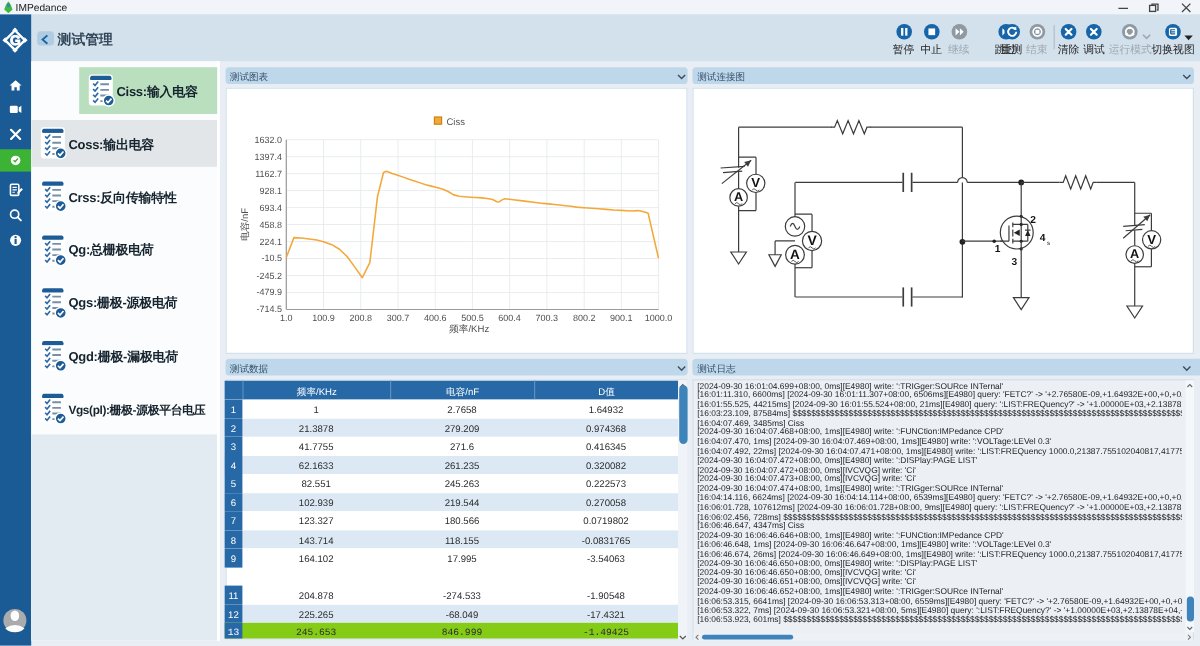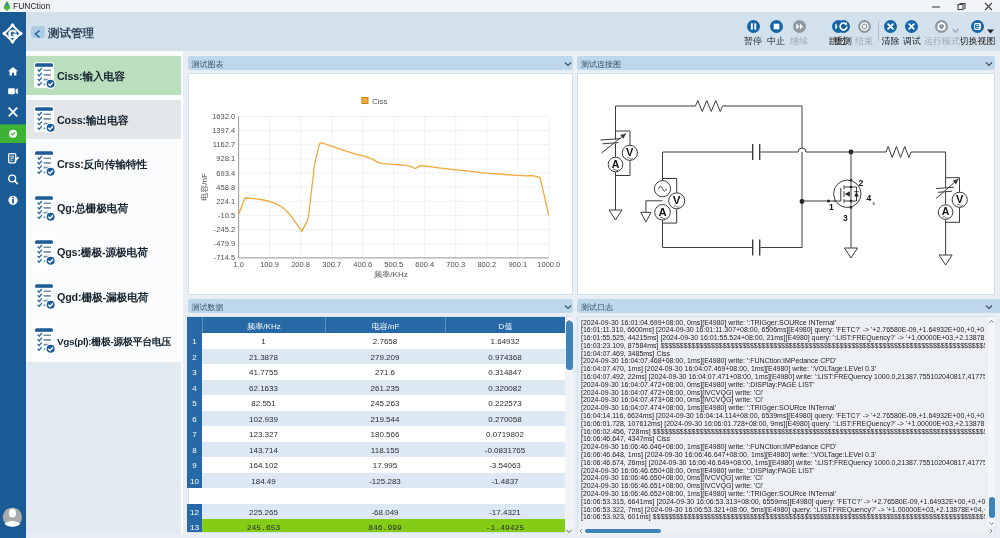--- a/index.html
+++ b/index.html
@@ -29,21 +29,21 @@
 .trow .c3 { position:absolute; left:258px; width:120px; text-align:center; top:4px; }
 #logtext { position:absolute; left:581px; top:318.5px; width:404px; height:205px; overflow:hidden; font-size:7px; line-height:7.8px; color:#1d1d1d; white-space:pre; }
 </style>
 </head>
 <body>
 <div id="titlebar">
   <svg class="abs" style="left:2px;top:1px" width="10" height="10" viewBox="0 0 10 10">
       <path d="M5 0 L7 3 L8.5 7 L5 10 L1.5 7 L3 3 Z" fill="#46b93c"></path>
       <path d="M4 2 h2 v3 h-2 z" fill="#2f7fd0"></path>
     </svg>
-  <span class="appname">FUNCtion</span>
+  <span class="appname">IMPedance</span>
   <svg class="abs" style="left:930px;top:2px" width="66" height="9" viewBox="0 0 66 9" fill="none" stroke="#444" stroke-width="1.1">
       <path d="M2 5 h8"></path>
       <rect x="28" y="2.5" width="5" height="5"></rect>
       <path d="M30 2.5 v-1 h5 v5 h-1"></path>
       <path d="M55 1 l7 7 M62 1 l-7 7"></path>
     </svg>
 </div>
 <div id="header"></div>
 <div id="backbtn"><svg width="14" height="12" viewBox="0 0 14 12">
       <path d="M8.5 2.5 L4.5 6 L8.5 9.5" fill="none" stroke="#1565a8" stroke-width="1.6"></path>
@@ -84,21 +84,21 @@
 <circle cx="0" cy="0" r="4.6" fill="#fff"></circle>
       <rect x="-0.9" y="-1.2" width="1.8" height="4.2" fill="#1a5b95"></rect>
       <circle cx="0" cy="-2.7" r="1" fill="#1a5b95"></circle>
 </g>
 <circle cx="12.4" cy="505" r="9.6" fill="#a9abac"></circle>
 <ellipse cx="12.4" cy="501.2" rx="3.6" ry="4.4" fill="#fdfdfd"></ellipse>
 <path d="M4.4 511.5 q8 -5.5 16 0 q-2.5 3.3 -8 3.3 q-5.5 0 -8 -3.3 z" fill="#fdfdfd"></path>
 </svg>
 <div id="listpanel">
     <div class="below"></div>
-<div class="litem" style="top:5px;background:#b9dfbe;">
+<div class="litem" style="top:5px;background:#b9dfbe;margin-left:40px;">
 <svg class="abs" style="left:7px;top:5px" width="24" height="29" viewBox="0 0 24 29">
 <rect x="1" y="1" width="20" height="26" rx="2.5" fill="#fff"></rect>
 <rect x="2.2" y="2.2" width="17.6" height="3.4" rx="1.4" fill="#1d5c97"></rect>
 <rect x="2.2" y="3.8" width="17.6" height="1.8" fill="#1d5c97"></rect>
 <path d="M4.6 8.6 l1.6 1.6 l2.6 -3.2 M4.6 13.3 l1.6 1.6 l2.6 -3.2 M4.6 18 l1.6 1.6 l2.6 -3.2 M4.6 22.7 l1.6 1.6 l2.6 -3.2" stroke="#2d6ba6" stroke-width="1.35" fill="none"></path>
 <path d="M10.6 9.2 h7.2 M10.6 13.9 h7.2 M10.6 18.6 h7.2 M10.6 23.3 h2.2" stroke="#7590a8" stroke-width="1.6"></path>
 <circle cx="17.6" cy="22.8" r="4.6" fill="#1d5c97" stroke="#fff" stroke-width="1.2"></circle>
 <path d="M15.3 22.8 l1.7 1.7 l2.9 -3.3" stroke="#fff" stroke-width="1.4" fill="none"></path>
 </svg>
 <div class="txt" style="">Ciss:输入电容</div>
@@ -457,21 +457,21 @@
 <div class="trow" style="top:31.52px;background:#dce9f5;">
       <div class="c0">2</div>
       <div class="c1">21.3878</div>
       <div class="c2">279.209</div>
       <div class="c3">0.974368</div>
     </div>
 <div class="trow" style="top:47.04px;background:#ffffff;">
       <div class="c0">3</div>
       <div class="c1">41.7755</div>
       <div class="c2">271.6</div>
-      <div class="c3">0.314847</div>
+      <div class="c3">0.416345</div>
     </div>
 <div class="trow" style="top:62.56px;background:#dce9f5;">
       <div class="c0">4</div>
       <div class="c1">62.1633</div>
       <div class="c2">261.235</div>
       <div class="c3">0.320082</div>
     </div>
 <div class="trow" style="top:78.08px;background:#ffffff;">
       <div class="c0">5</div>
       <div class="c1">82.551</div>
@@ -495,25 +495,25 @@
       <div class="c1">143.714</div>
       <div class="c2">118.155</div>
       <div class="c3">-0.0831765</div>
     </div>
 <div class="trow" style="top:140.16px;background:#ffffff;">
       <div class="c0">9</div>
       <div class="c1">164.102</div>
       <div class="c2">17.995</div>
       <div class="c3">-3.54063</div>
     </div>
-<div class="trow" style="top:155.68px;background:#dce9f5;">
-      <div class="c0">10</div>
-      <div class="c1">184.49</div>
-      <div class="c2">-125.283</div>
-      <div class="c3">-1.4837</div>
+<div class="trow" style="top:171.2px;background:#ffffff;">
+      <div class="c0">11</div>
+      <div class="c1">204.878</div>
+      <div class="c2">-274.533</div>
+      <div class="c3">-1.90548</div>
     </div>
 <div class="trow" style="top:186.72px;background:#dce9f5;">
       <div class="c0">12</div>
       <div class="c1">225.265</div>
       <div class="c2">-68.049</div>
       <div class="c3">-17.4321</div>
     </div>
 <div class="trow" style="top:202.24px;background:#84cc16;font-family:Liberation Mono, monospace;">
       <div class="c0">13</div>
       <div class="c1">245.653</div>

